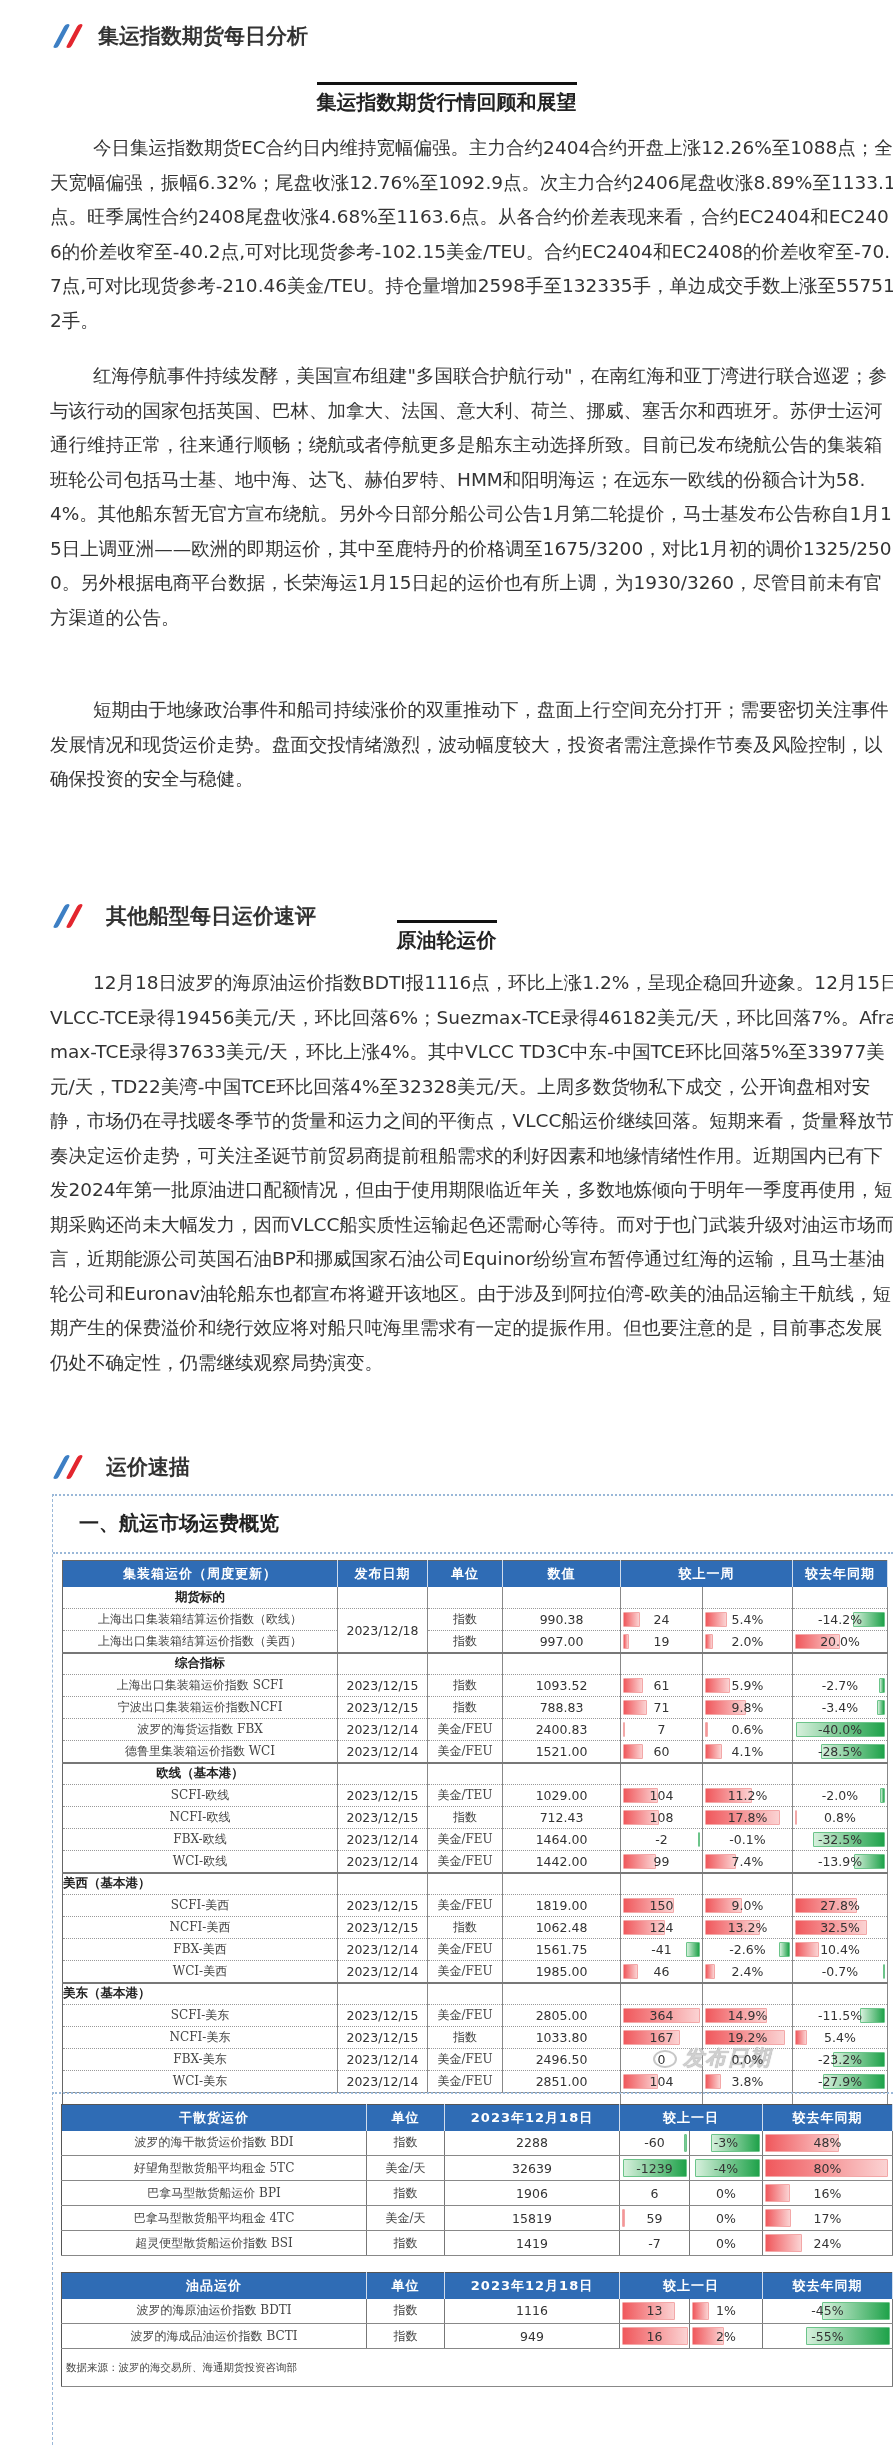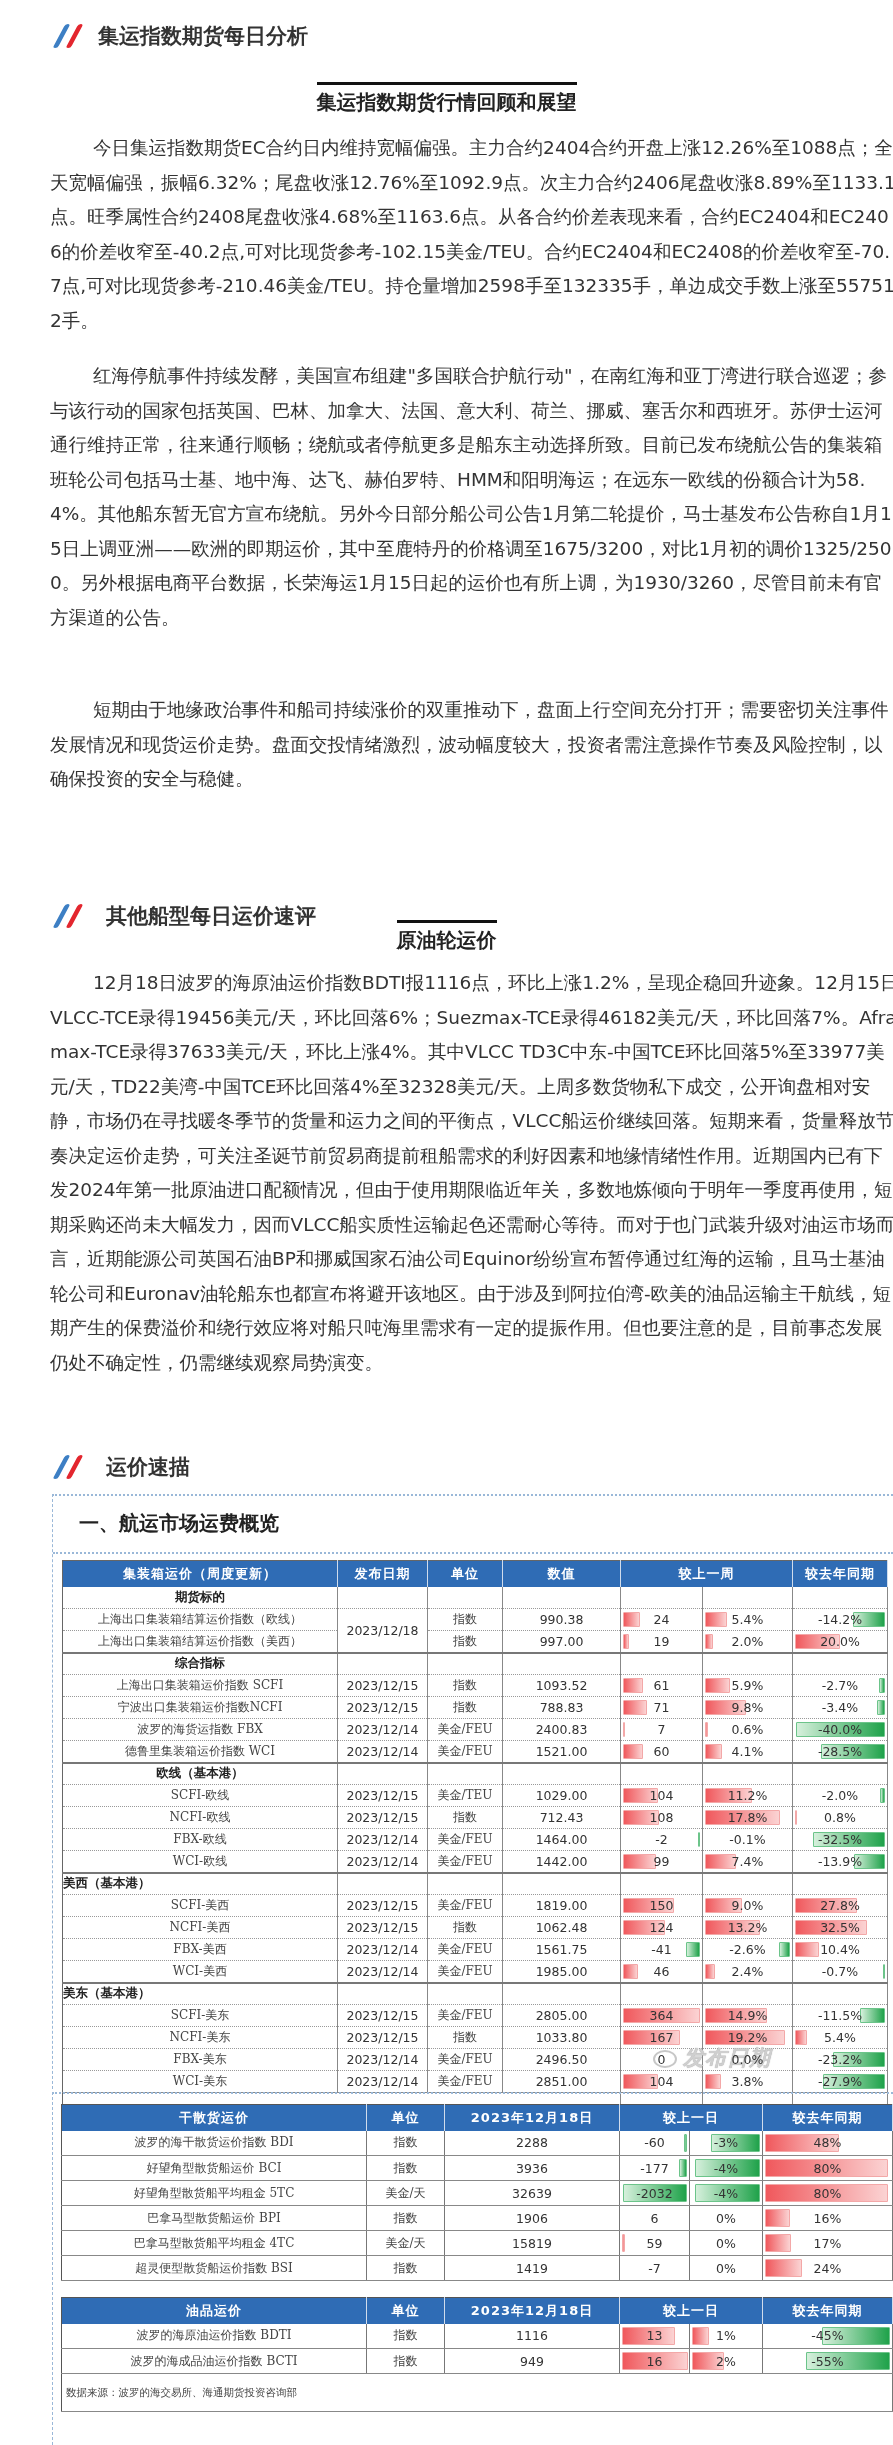--- a/index.html
+++ b/index.html
@@ -463,32 +463,24 @@
     <tbody id="drybulk-body">
         <tr>
       <td class="name">波罗的海干散货运价指数 BDI</td>
       <td class="unit">指数</td>
       <td>2288</td>
       <td style=""><span class="bar green-r" style="width:4%"></span><span class="cellval">-60</span></td>
       <td style=""><span class="bar green-r" style="width:68%"></span><span class="cellval">-3%</span></td>
       <td style=""><span class="bar red" style="width:57%"></span><span class="cellval">48%</span></td>
     </tr>
         <tr>
-      <td class="name">好望角型散货船运价 BCI</td>
-      <td class="unit">指数</td>
-      <td>3936</td>
-      <td style=""><span class="bar green-r" style="width:11%"></span><span class="cellval">-177</span></td>
-      <td style=""><span class="bar green-r" style="width:90%"></span><span class="cellval">-4%</span></td>
-      <td style=""><span class="bar red" style="width:95%"></span><span class="cellval">80%</span></td>
-    </tr>
-        <tr>
       <td class="name">好望角型散货船平均租金 5TC</td>
       <td class="unit">美金/天</td>
       <td>32639</td>
-      <td style=""><span class="bar green-r" style="width:93%"></span><span class="cellval">-2032</span></td>
+      <td style=""><span class="bar green-r" style="width:93%"></span><span class="cellval">-1239</span></td>
       <td style=""><span class="bar green-r" style="width:90%"></span><span class="cellval">-4%</span></td>
       <td style=""><span class="bar red" style="width:95%"></span><span class="cellval">80%</span></td>
     </tr>
         <tr>
       <td class="name">巴拿马型散货船运价 BPI</td>
       <td class="unit">指数</td>
       <td>1906</td>
       <td style=""><span class="cellval">6</span></td>
       <td style=""><span class="cellval">0%</span></td>
       <td style=""><span class="bar red" style="width:19%"></span><span class="cellval">16%</span></td>

